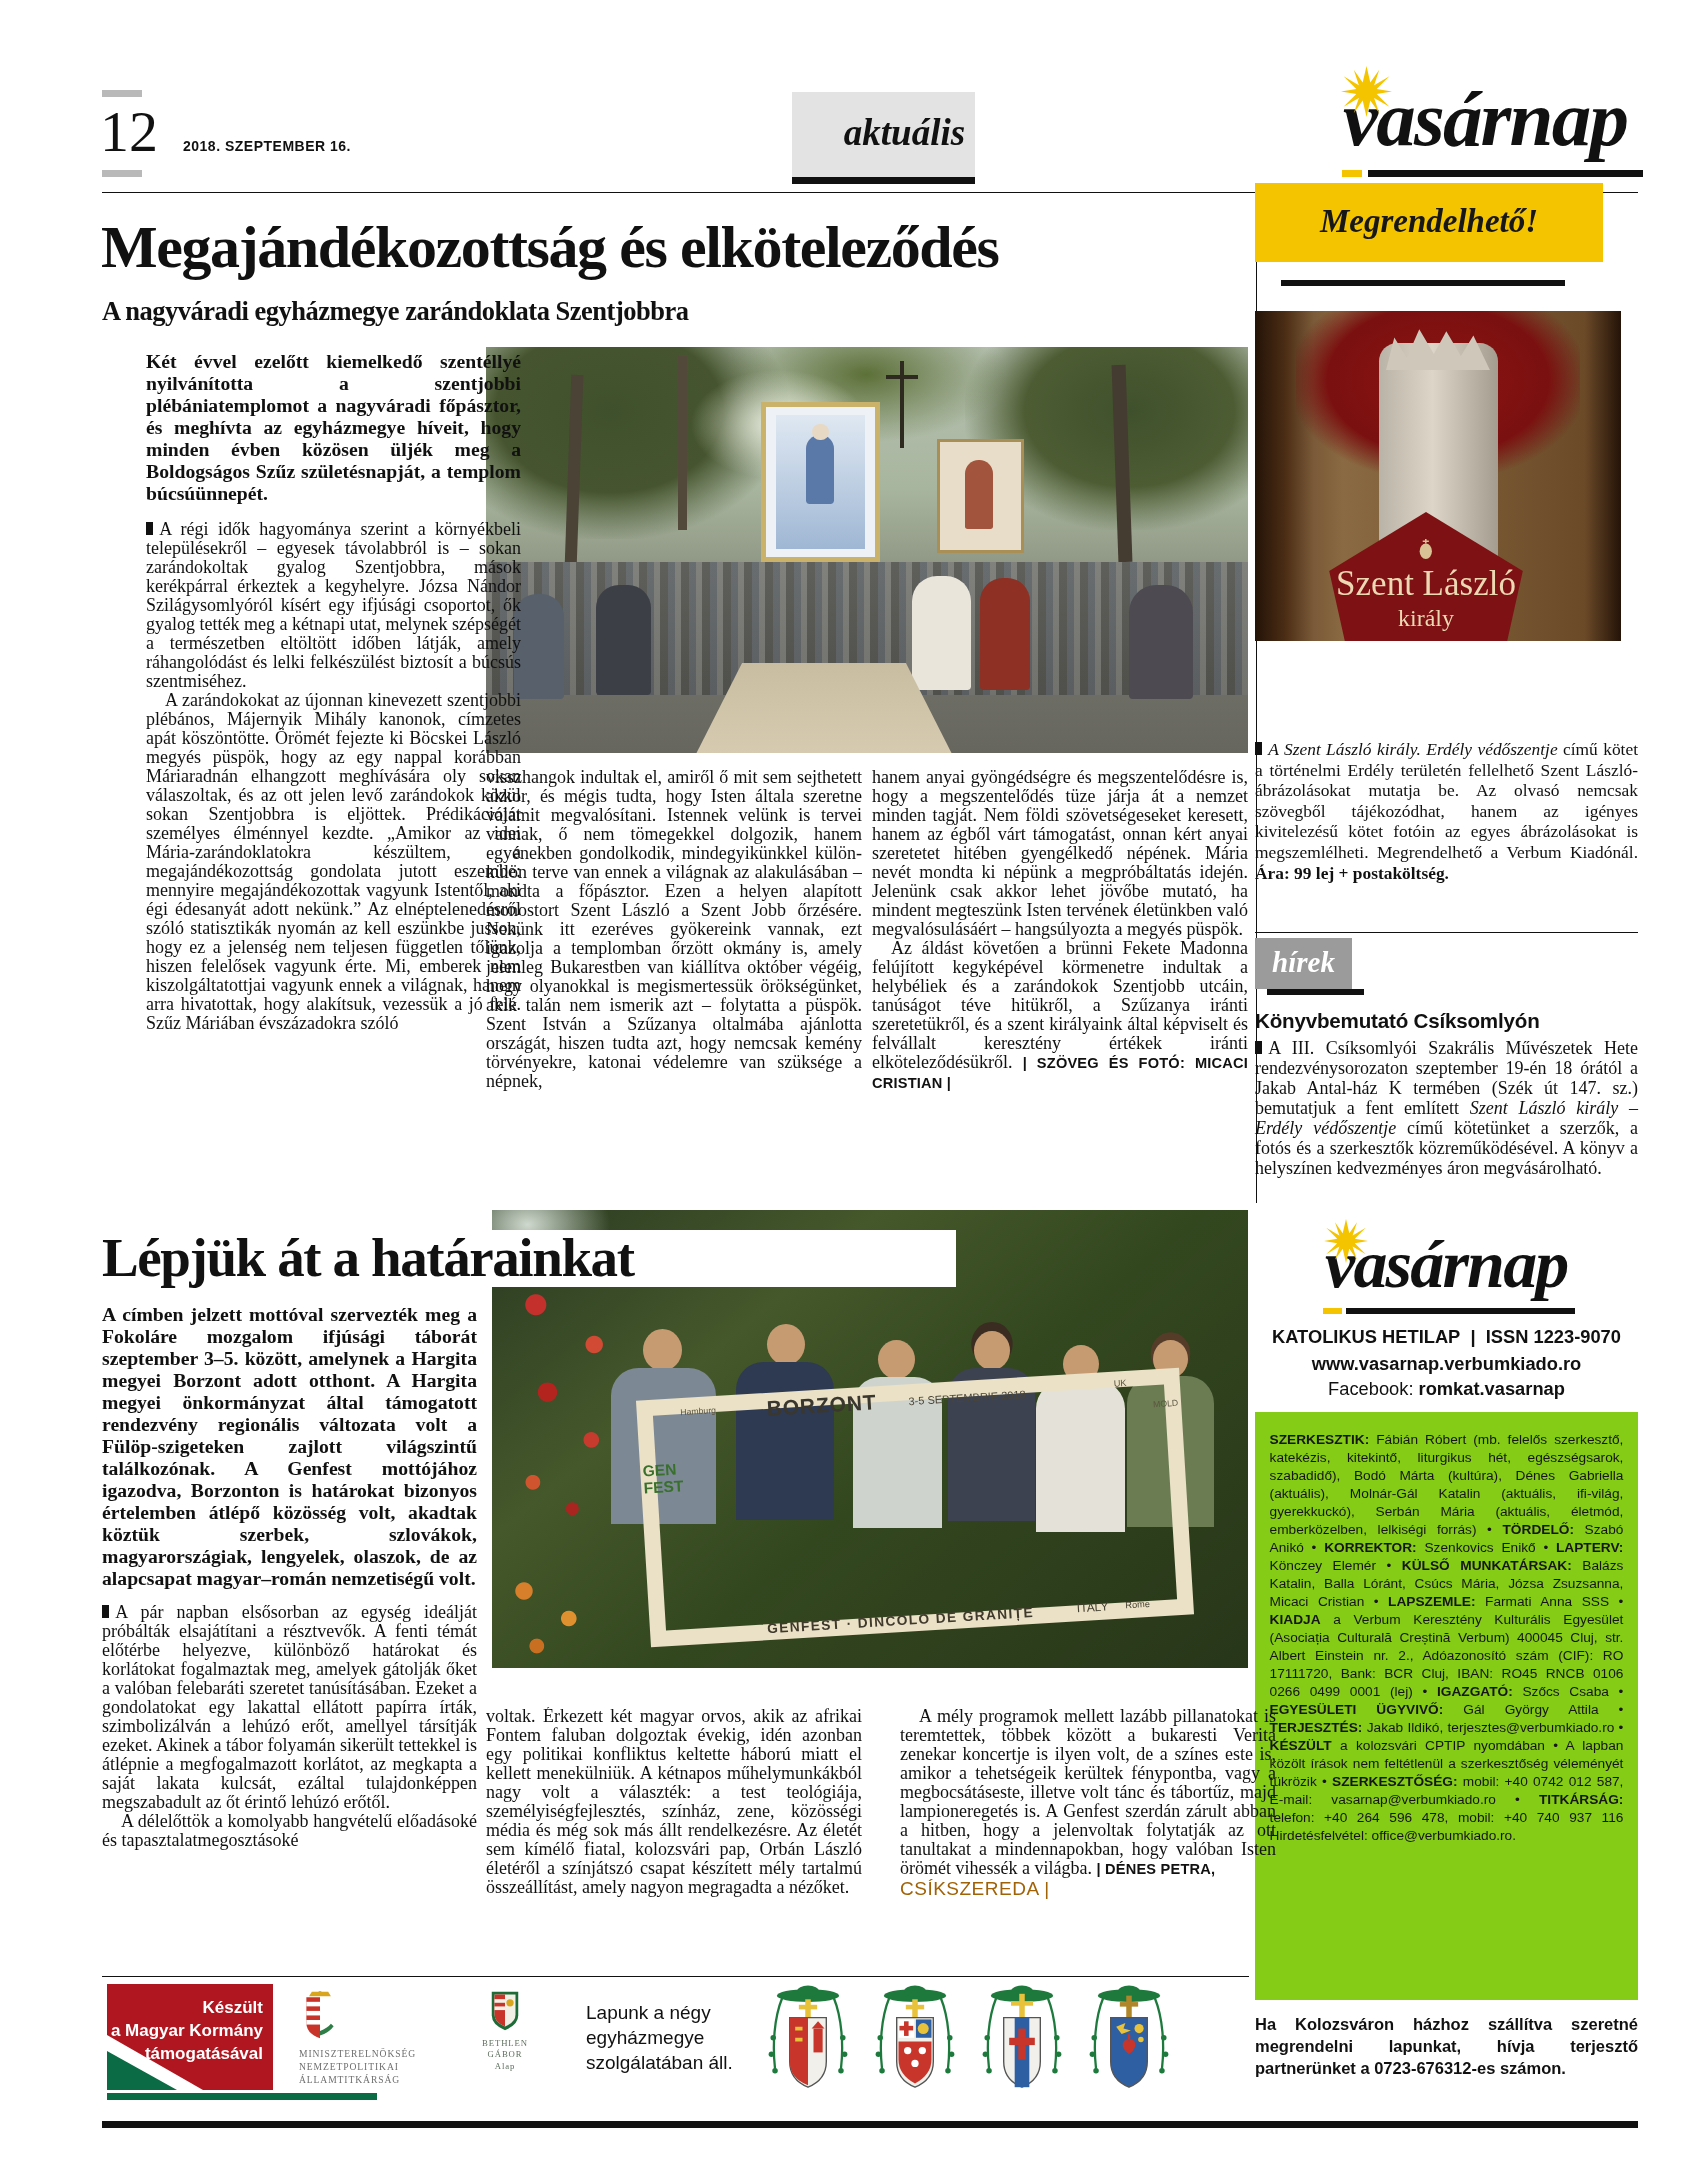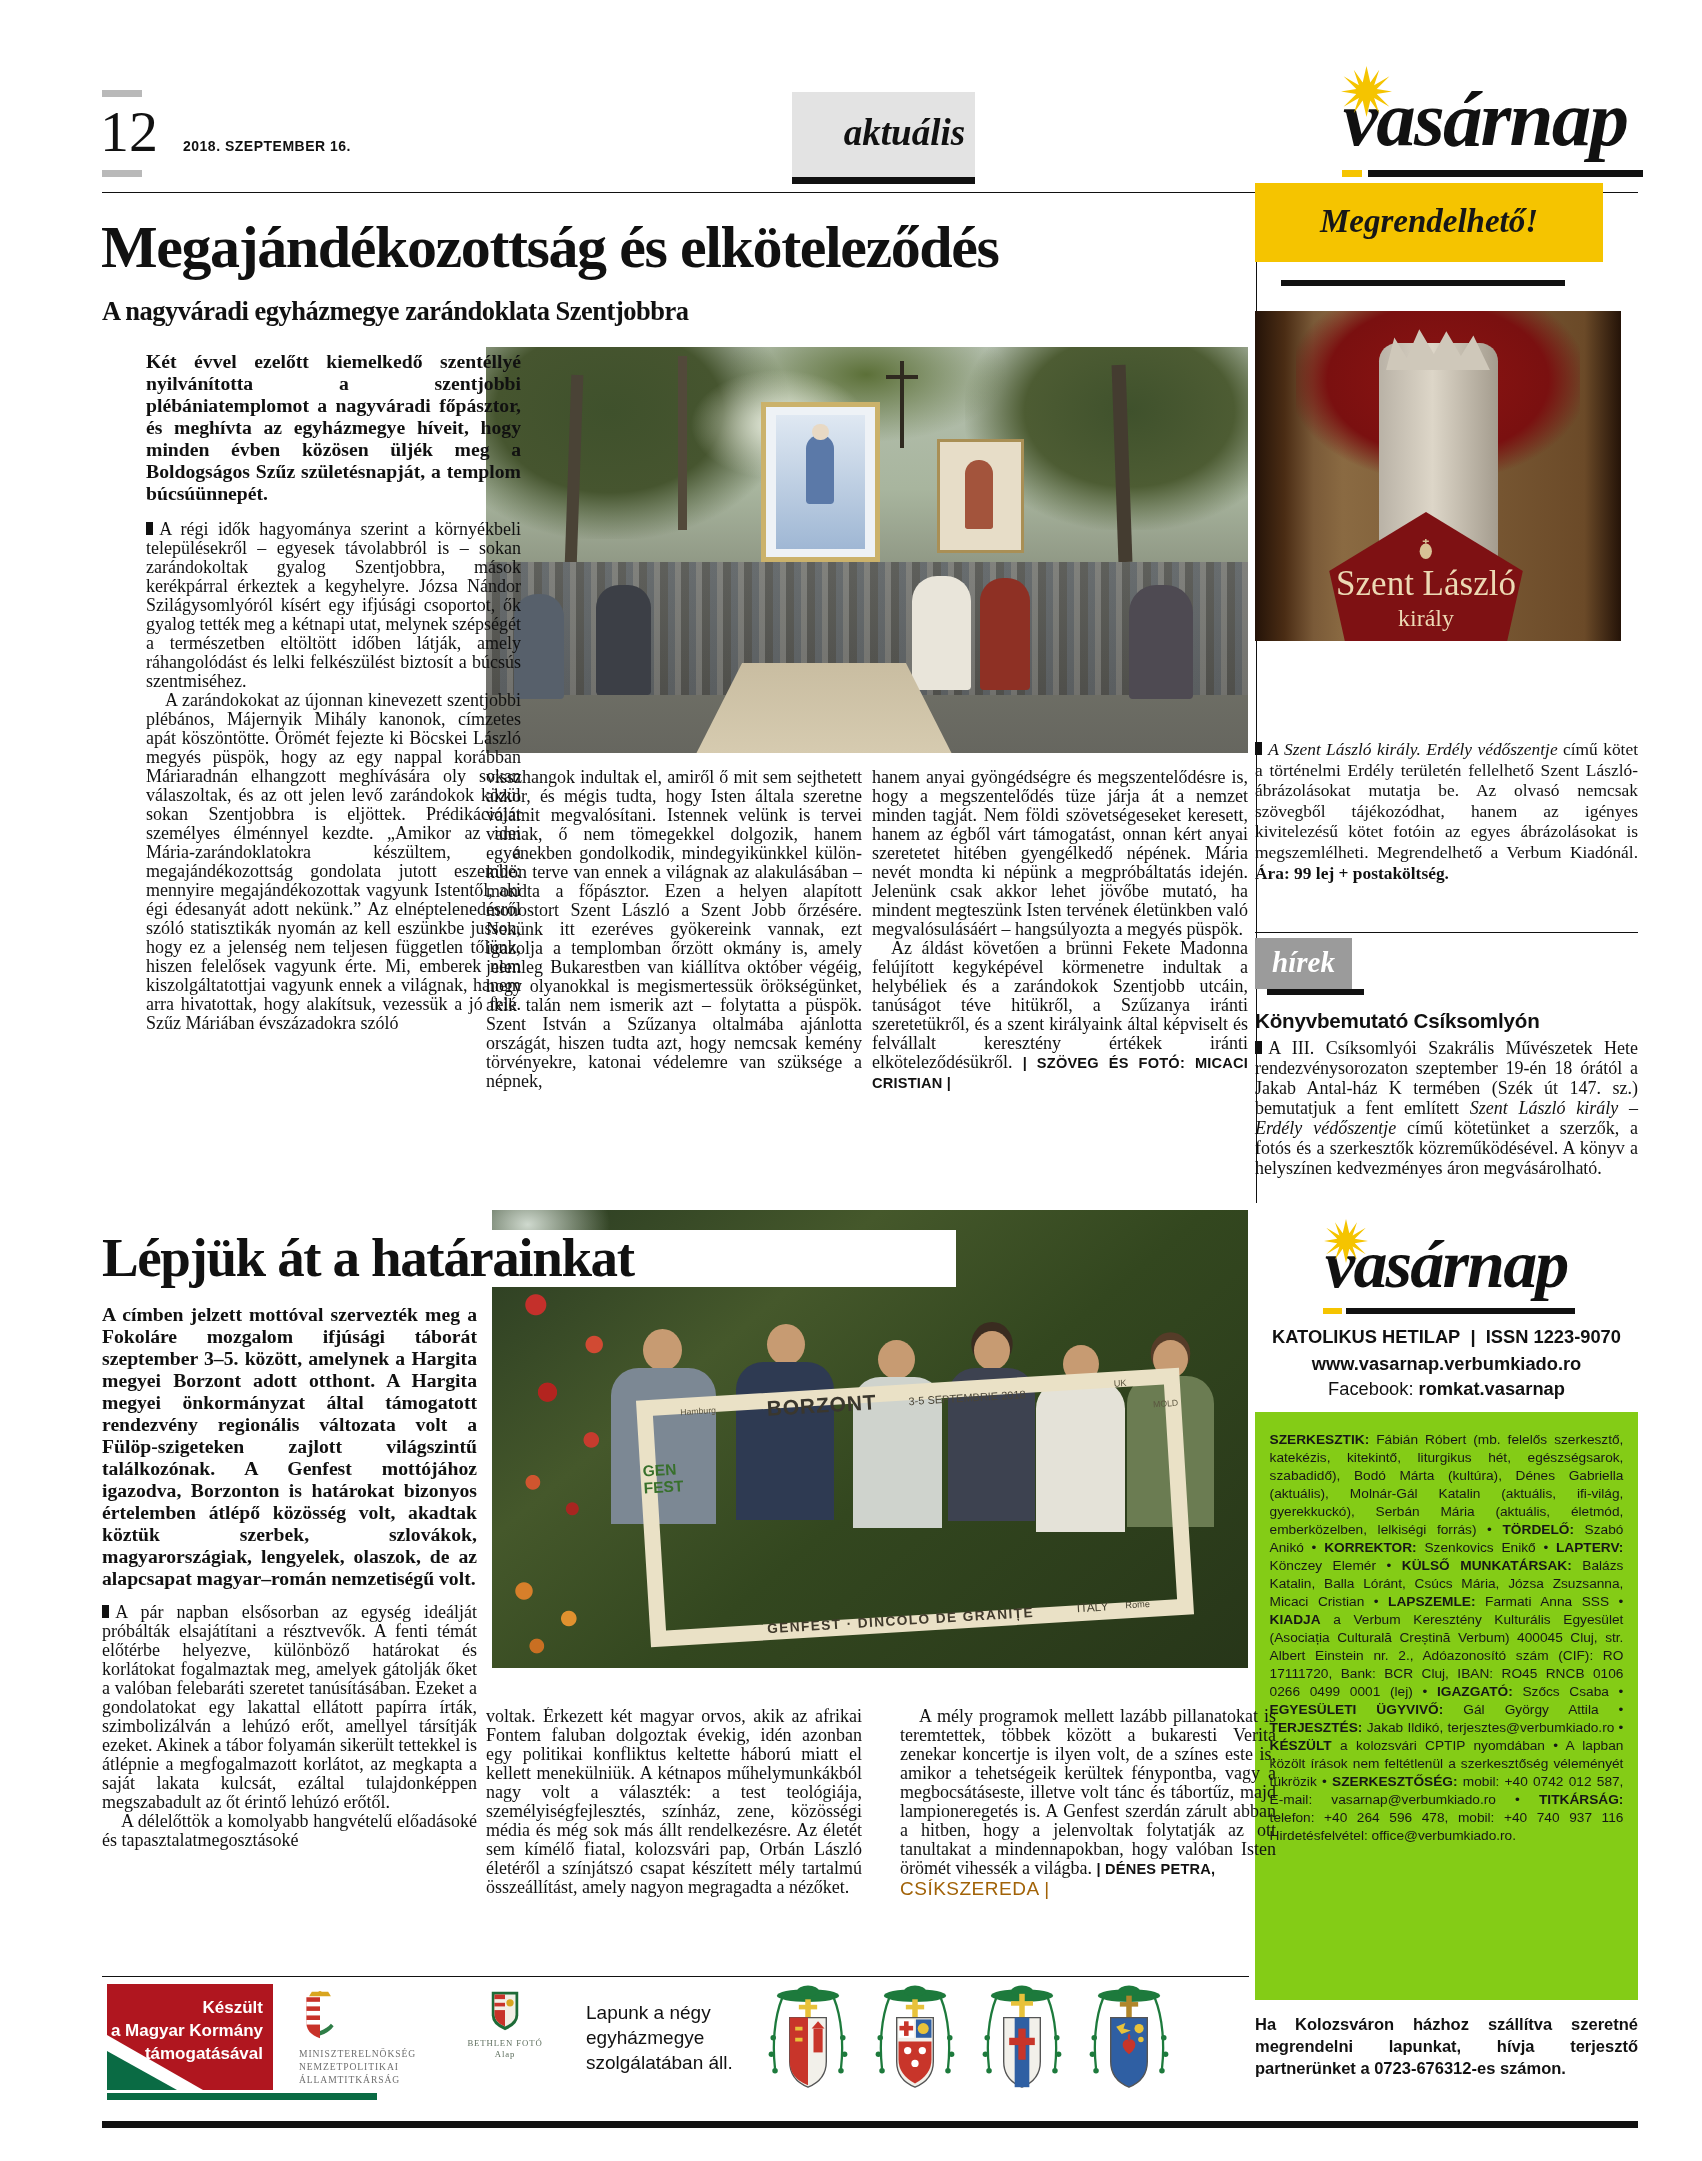--- a/index.html
+++ b/index.html
@@ -258,21 +258,21 @@
 <div class="abs" style="left:464px;top:1990px;width:82px;height:114px;text-align:center;">
   <svg width="32" height="42" viewBox="0 0 35 46">
     <path d="M3 2 h29 v26 q0 10 -14.5 16 q-14.5 -6 -14.5 -16 z" fill="#1d6b37"></path>
     <path d="M6 5 h23 v22 q0 8 -11.5 13 q-11.5 -5 -11.5 -13 z" fill="#f2efe6"></path>
     <path d="M6 5 h11.5 v35 q-11.5 -5 -11.5 -13 z" fill="#c8332a"></path>
     <rect x="6" y="10" width="11.5" height="4" fill="#f2efe6"></rect>
     <rect x="6" y="18" width="11.5" height="4" fill="#f2efe6"></rect>
     <circle cx="23" cy="14" r="4" fill="#d9a51f"></circle>
   </svg>
   <div style="margin-top:3.7px;font-size:8.7px;line-height:11.4px;letter-spacing:0.9px;color:#5f6f5f;">
-    <div>BETHLEN FOTÓ</div>
+    <div>BETHLEN GÁBOR</div>
     <div>Alap</div>
   </div>
 </div>
 
 <div class="abs sans" style="left:586px;top:2000px;width:151px;font-size:19px;line-height:25px;font-weight:normal;">Lapunk a négy egyházmegye szolgálatában áll.</div>
 
 <div class="abs" style="left:762px;top:1981px;">
   <svg width="92" height="130" viewBox="0 0 100 142">
     <ellipse cx="50" cy="16" rx="34" ry="7" fill="#1d7a3c"></ellipse>
       <ellipse cx="50" cy="11" rx="12" ry="6" fill="#1d7a3c"></ellipse>

